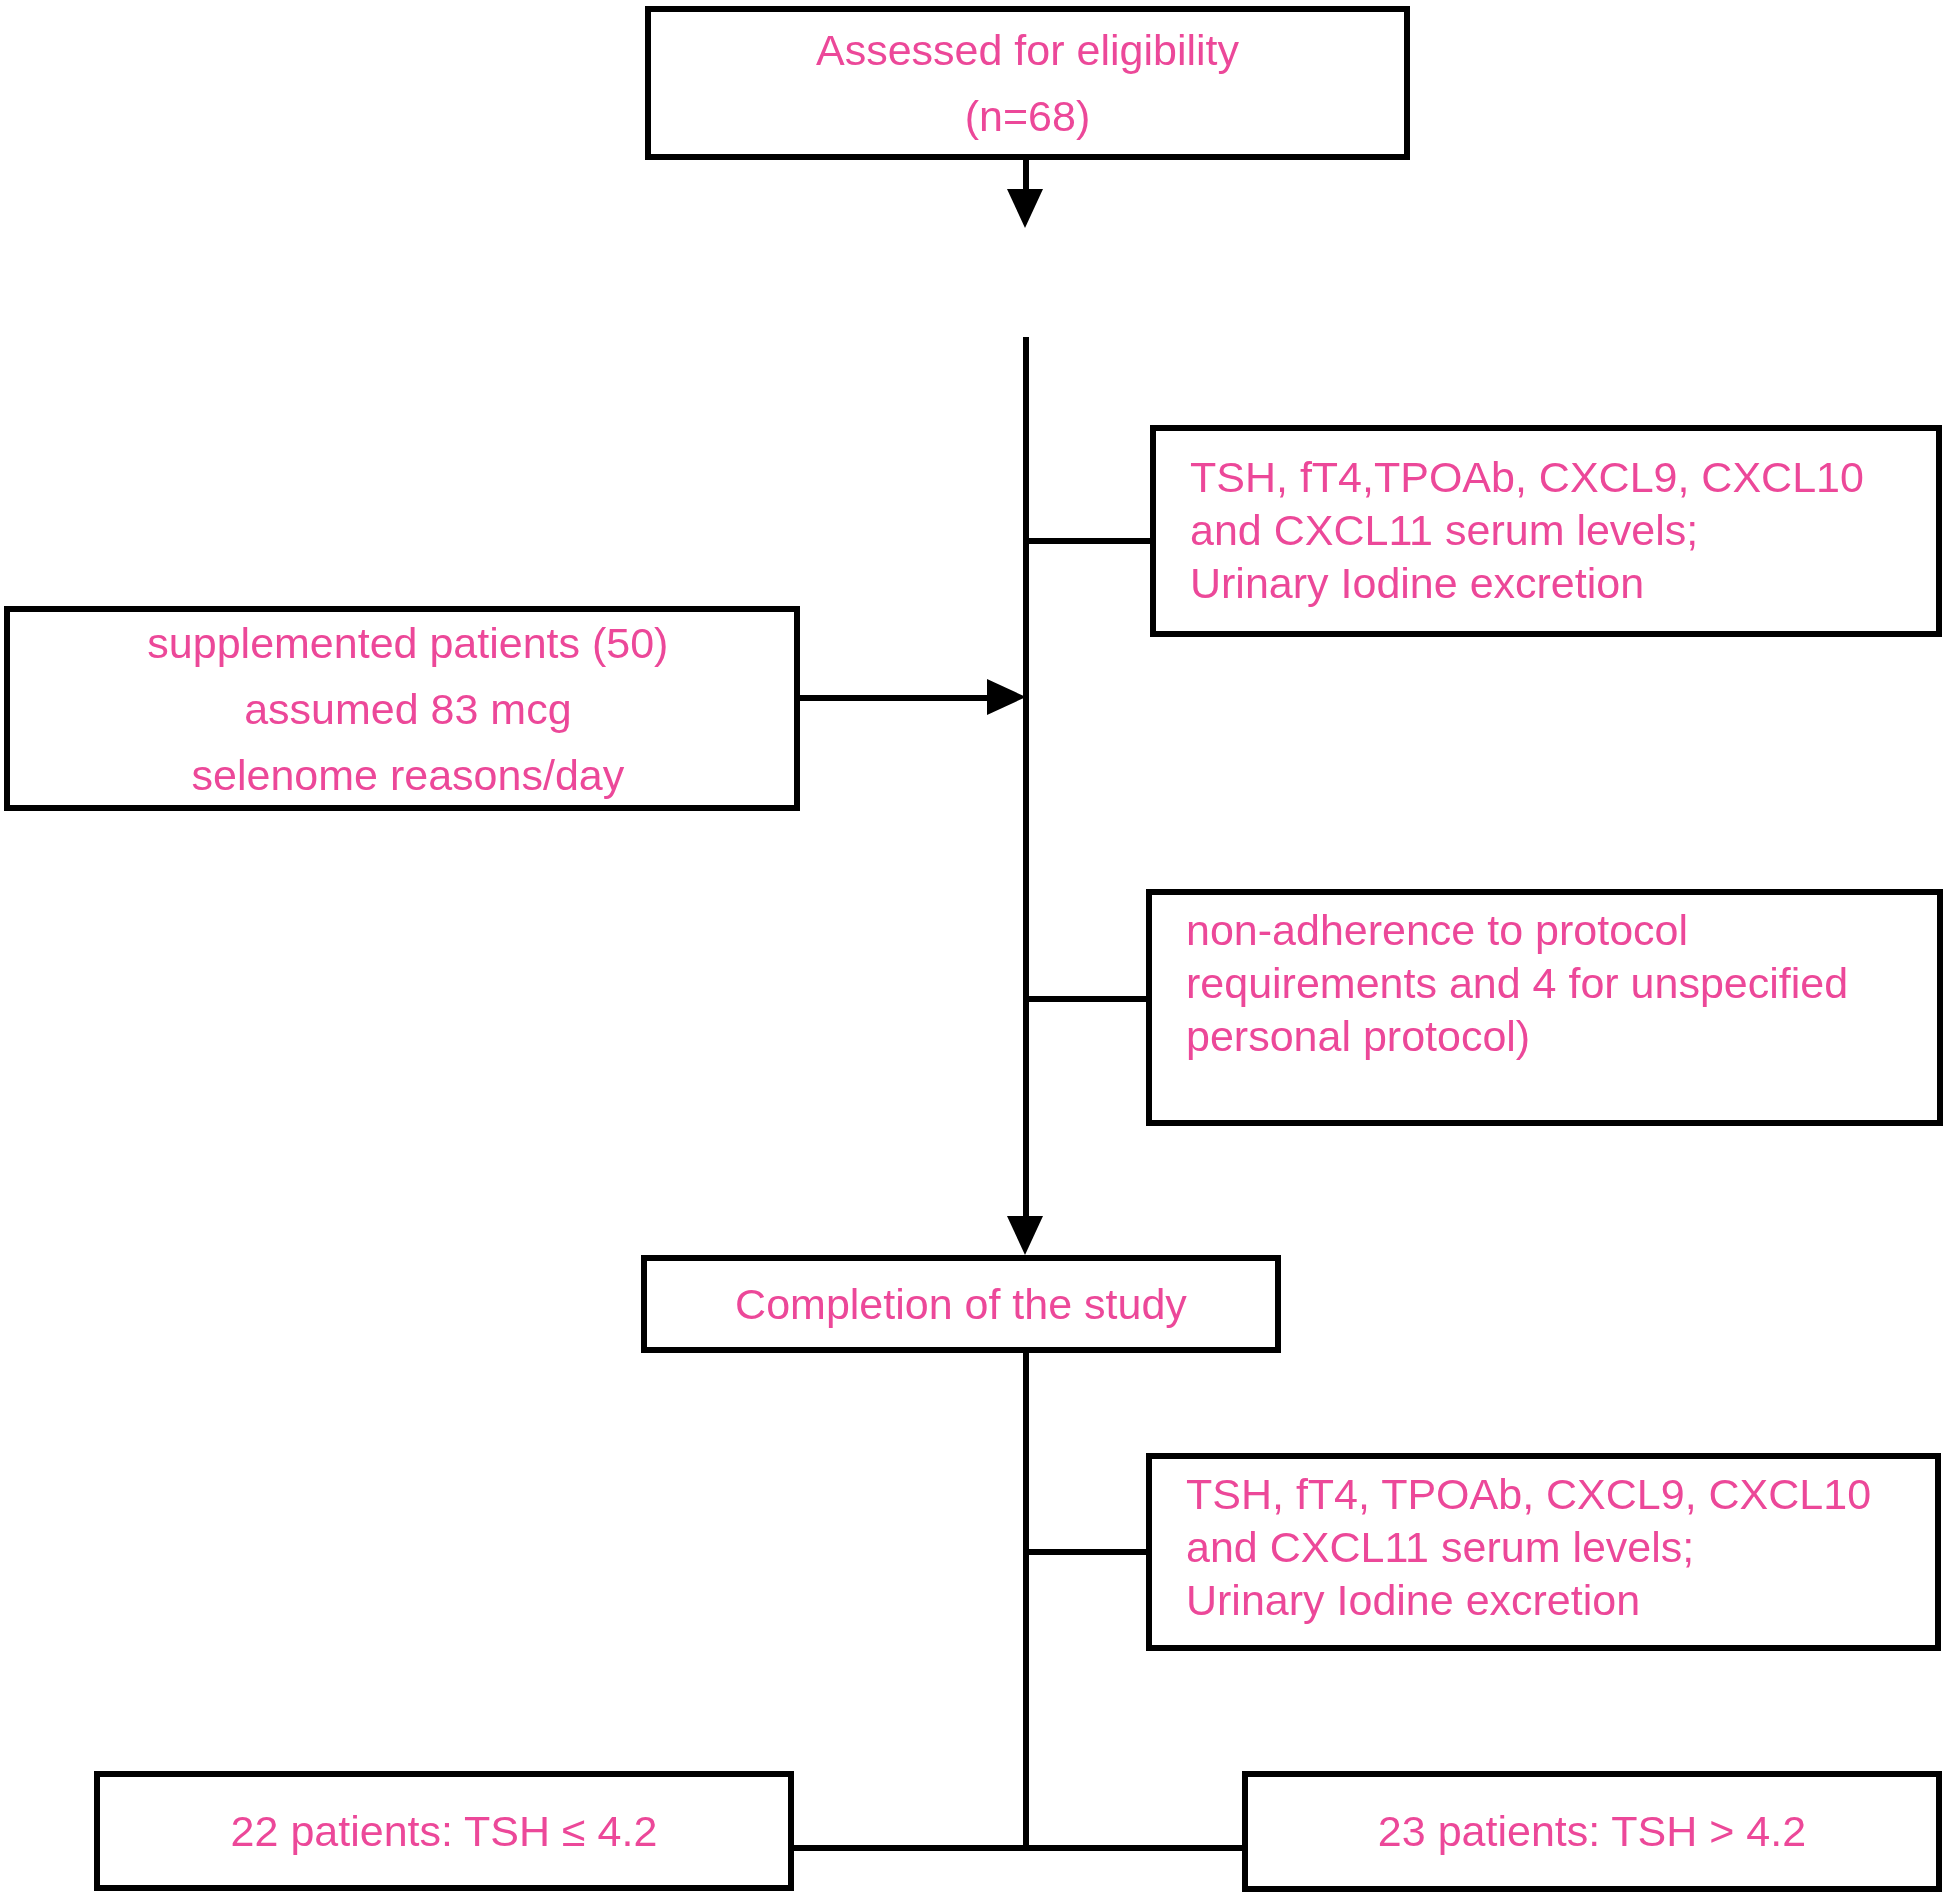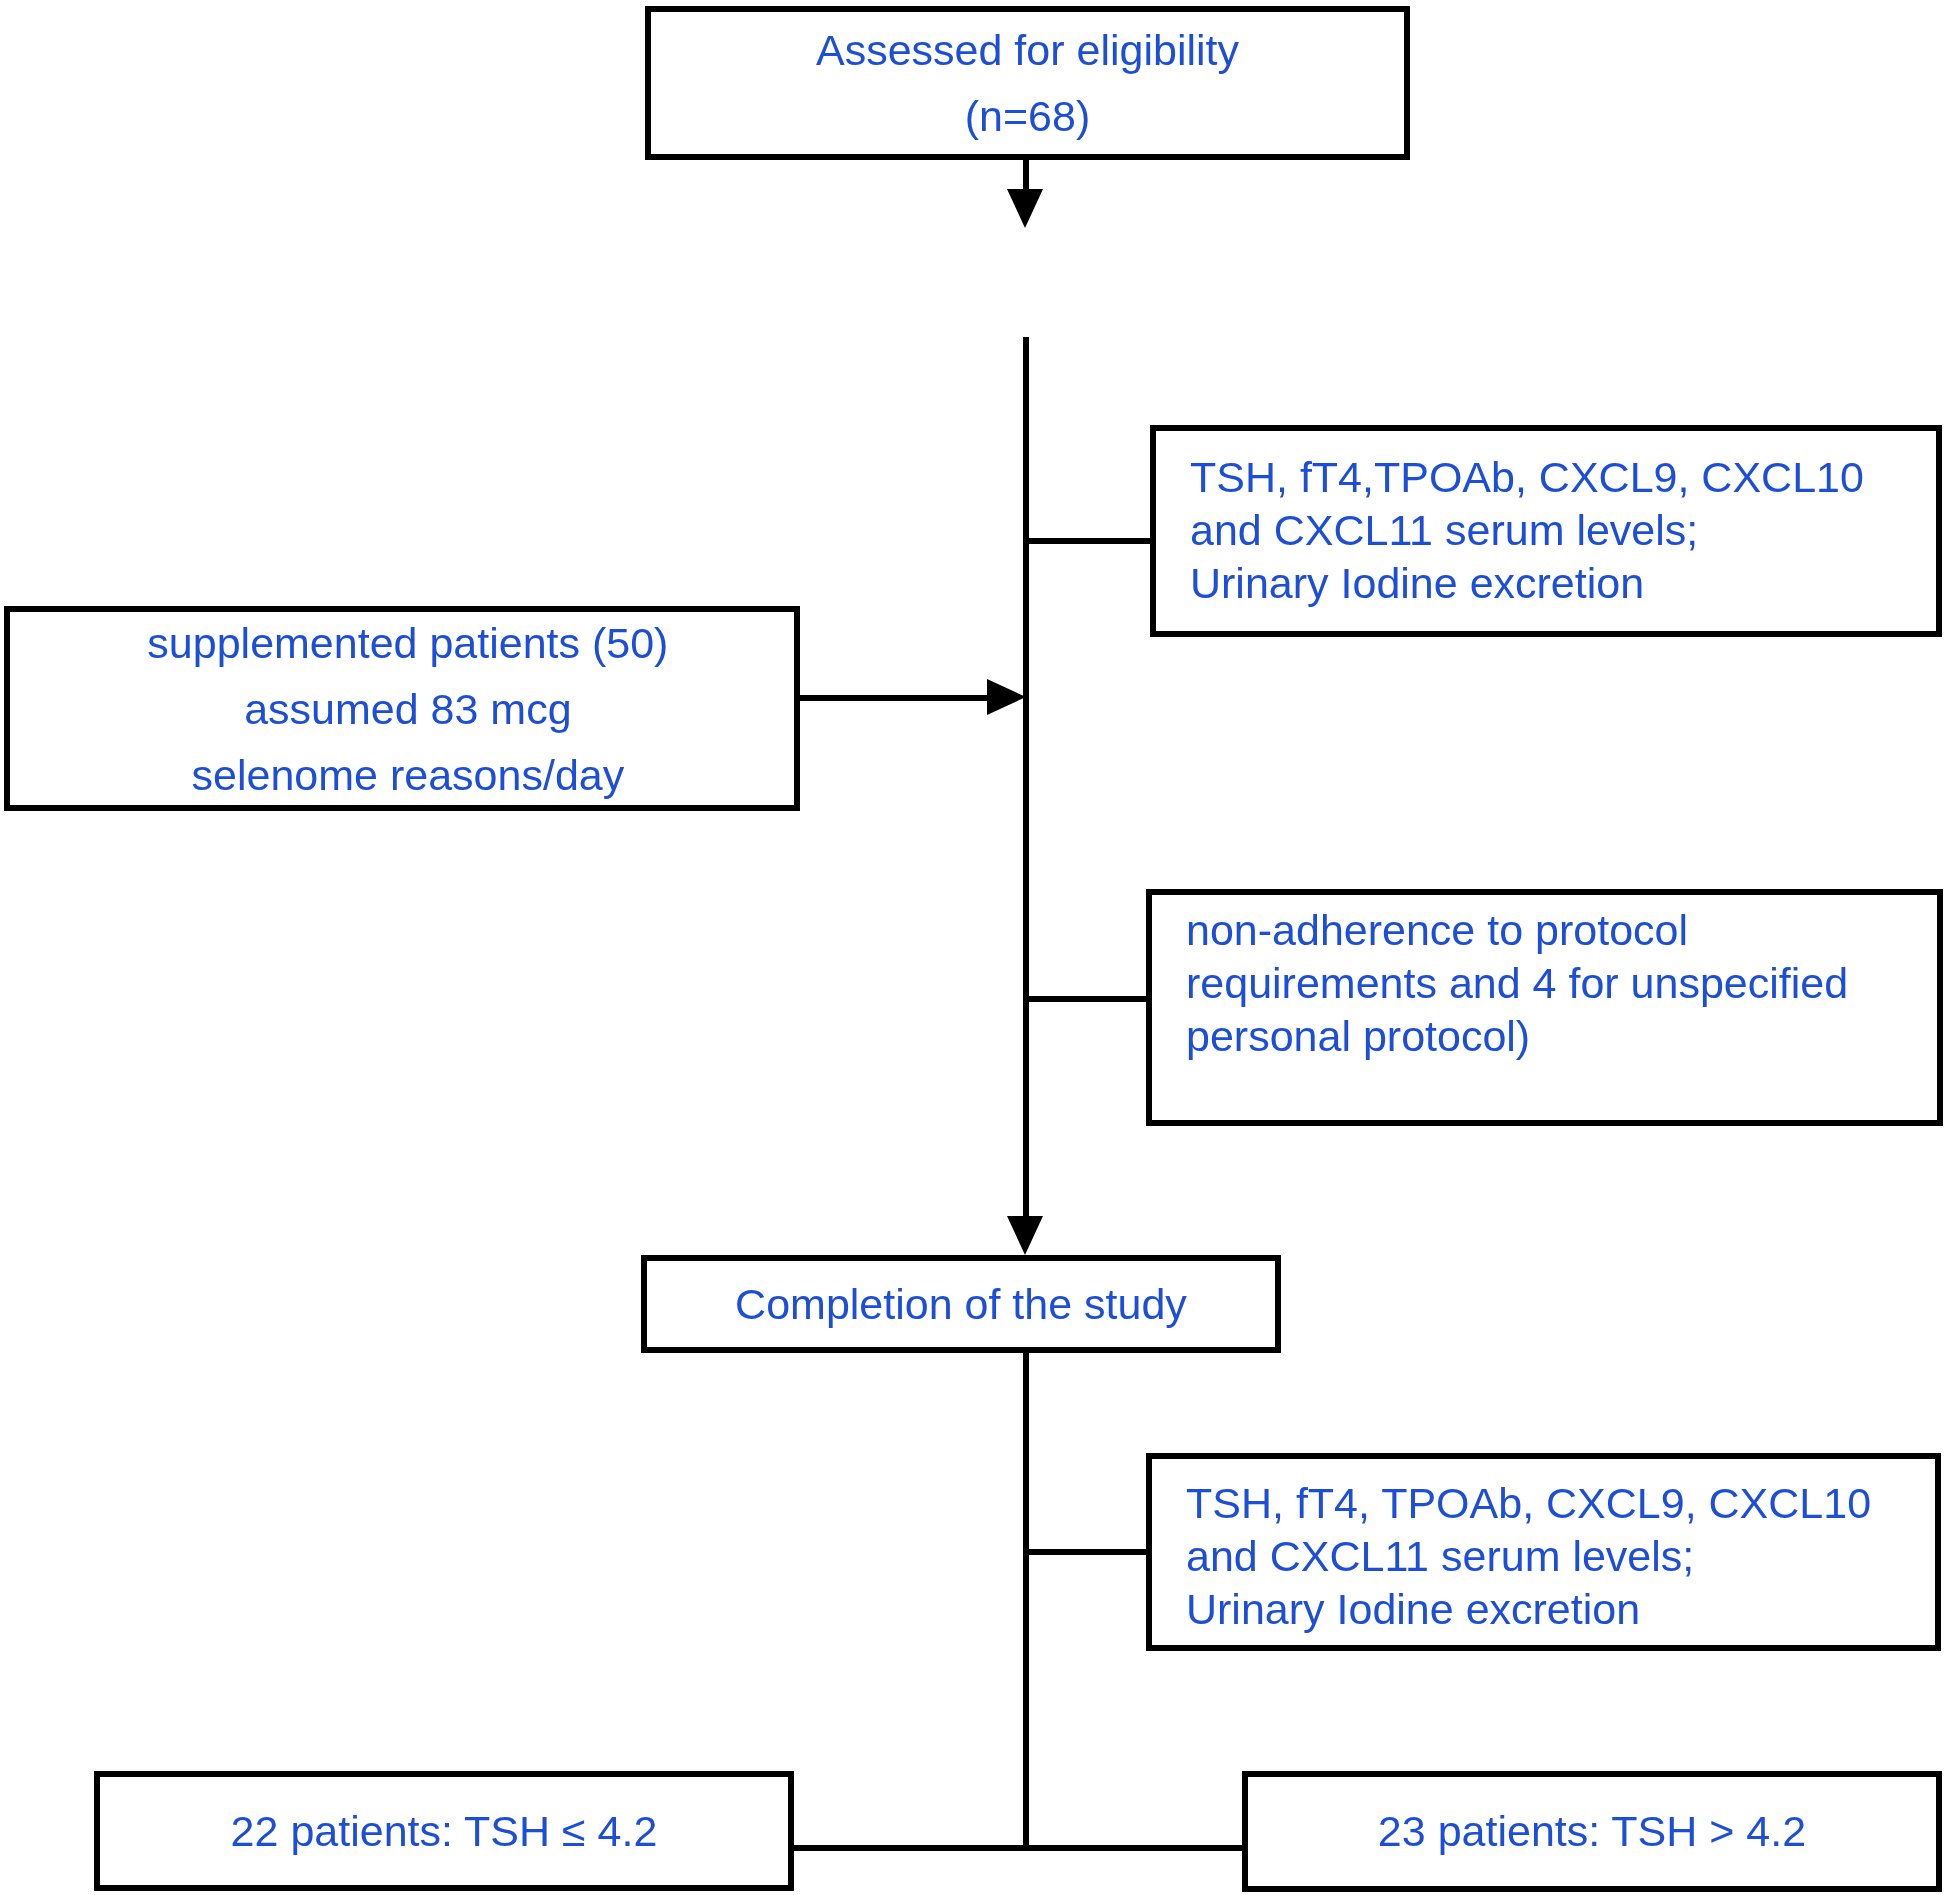--- a/index.html
+++ b/index.html
@@ -6,21 +6,21 @@
     margin: 0;
     padding: 0;
     background: #ffffff;
   }
   .canvas {
     position: relative;
     width: 1946px;
     height: 1896px;
     background: #ffffff;
     font-family: "Liberation Sans", sans-serif;
-    color: #1d4ed8;
+    color: #ec4899;
     overflow: hidden;
   }
   .box {
     position: absolute;
     box-sizing: border-box;
     border: 6.2px solid #000000;
     background: #ffffff;
     font-size: 43px;
     line-height: 53px;
   }
@@ -107,21 +107,21 @@
   </div>
 
   <div class="box single" style="left:641px; top:1255px; width:640px; height:98px;">
     <div>Completion of the study</div>
   </div>
 
   <div class="vline" style="left:1023px; top:1353px; height:498px;"></div>
 
   <div class="hline" style="left:1023px; top:1549px; width:124px;"></div>
 
-  <div class="box left-text" style="left:1146px; top:1453px; width:795px; height:198px; padding-top:18px;">
+  <div class="box left-text" style="left:1146px; top:1453px; width:795px; height:198px; padding-top:9px;">
     <div>TSH, fT4, TPOAb, CXCL9, CXCL10</div>
     <div>and CXCL11 serum levels;</div>
     <div>Urinary Iodine excretion</div>
   </div>
 
   <div class="hline" style="left:794px; top:1845px; width:448px;"></div>
 
   <div class="box single" style="left:94px; top:1771px; width:700px; height:120px;">
     <div>22 patients: TSH ≤ 4.2</div>
   </div>

